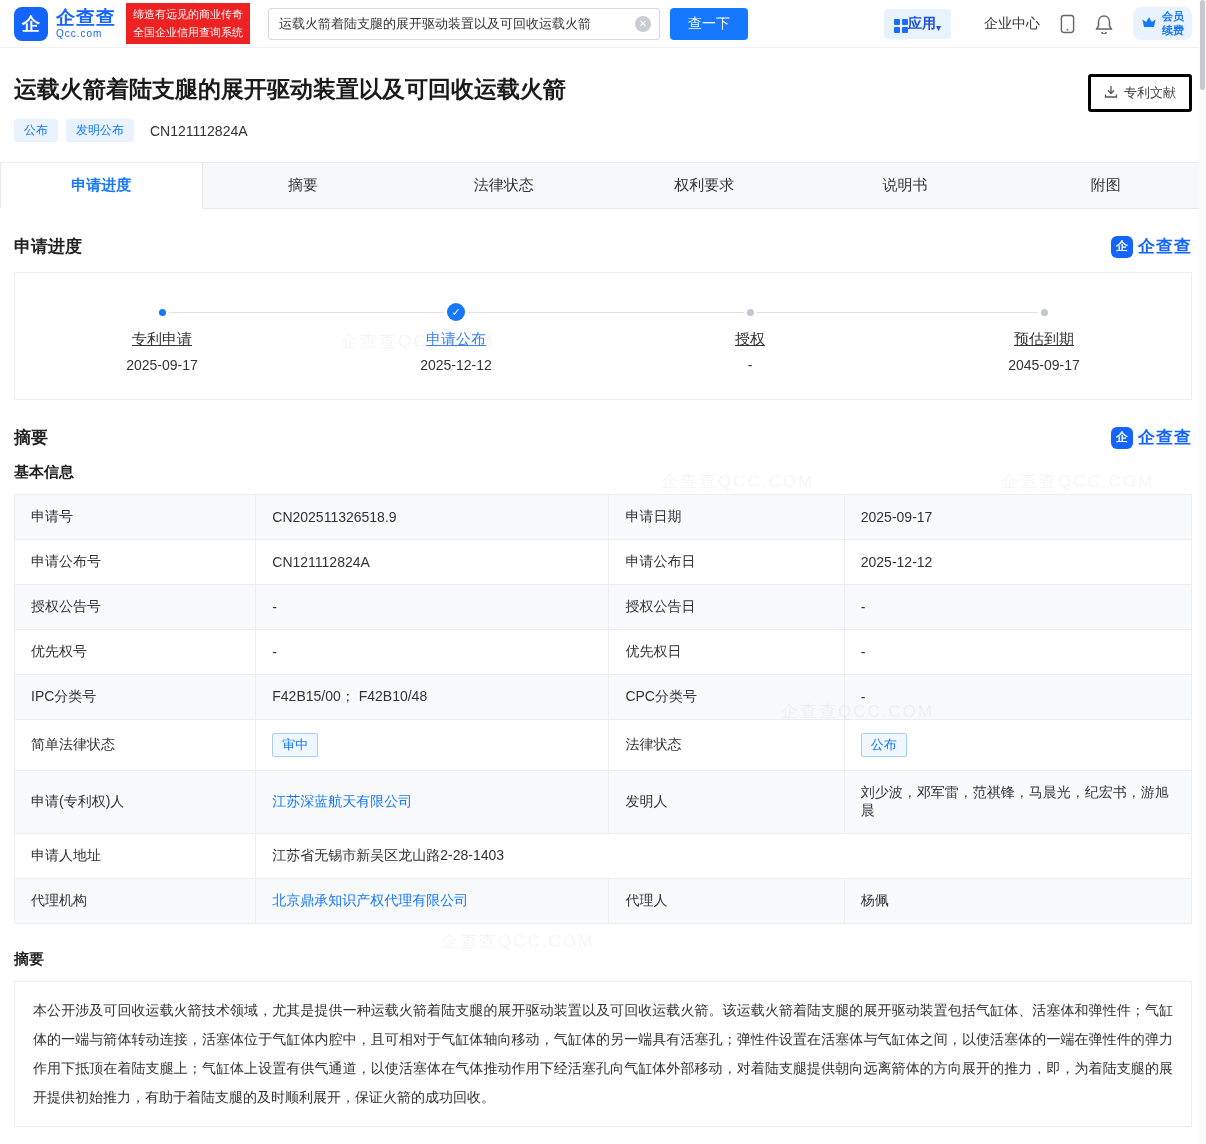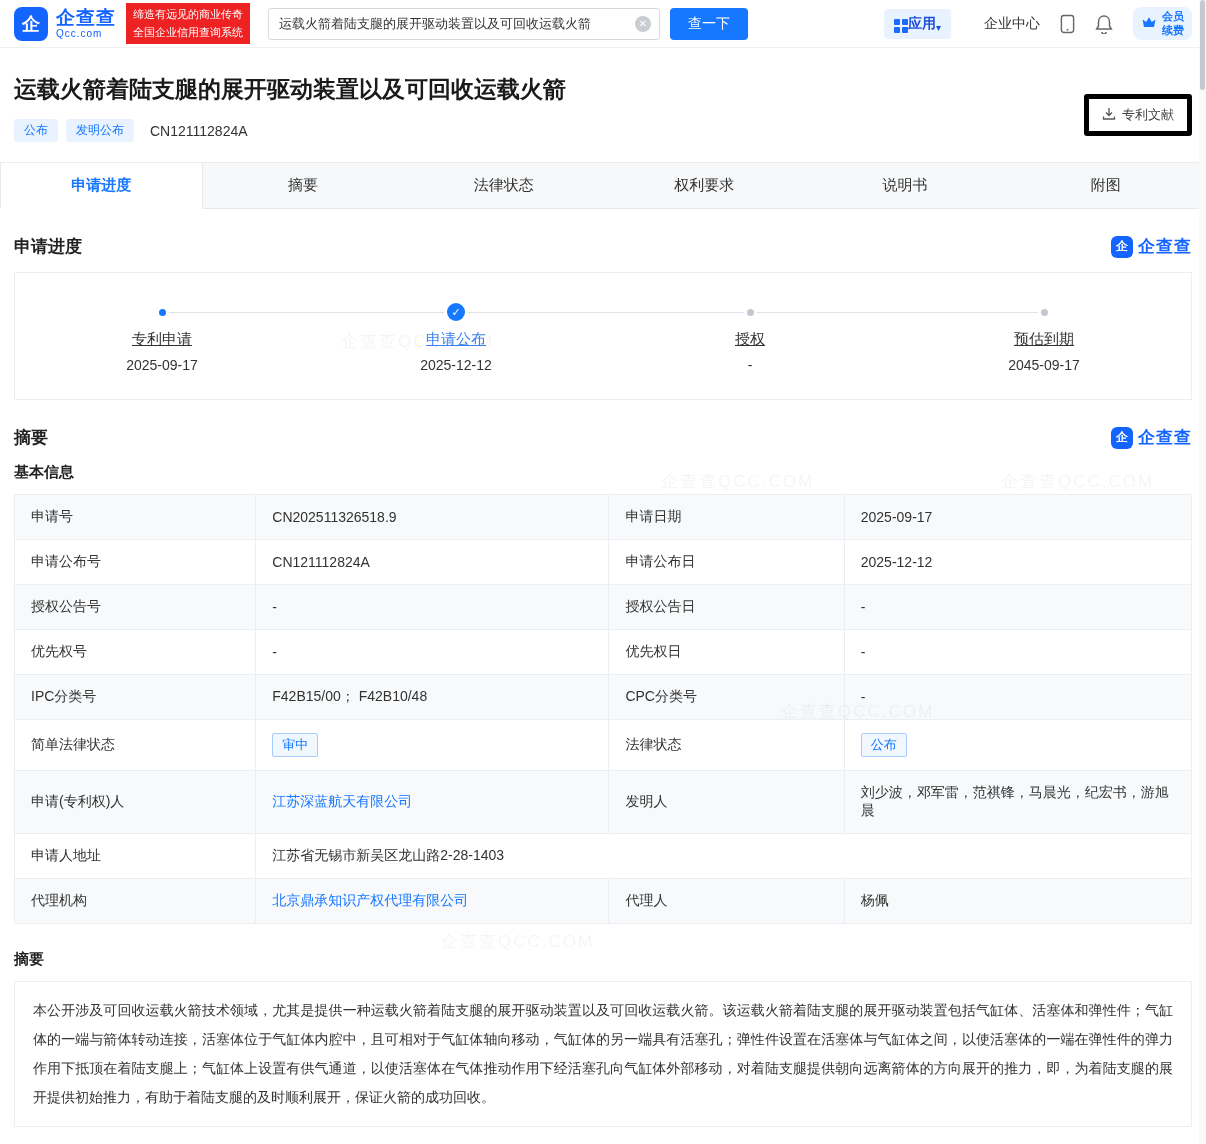--- a/index.html
+++ b/index.html
@@ -32,21 +32,21 @@
   
   .scrollbar { position:absolute; top:0; right:0; width:7px; height:1144px; background:#fafafa; }
   .scrollbar .thumb { position:absolute; top:0; left:1px; width:5px; height:90px; background:#c5c9ce; border-radius:3px; }
 
   
   .title-block { display:flex; justify-content:space-between; align-items:flex-start; padding:26px 14px 20px; }
   .page-title { font-size:23px; font-weight:700; color:#1a1a1a; }
   .tag-row { display:flex; align-items:center; gap:8px; margin-top:14px; }
   .top-tag { background:#e8f3ff; color:#1677ff; font-size:12px; padding:3px 10px; border-radius:3px; }
   .patent-no { font-size:14px; color:#333; margin-left:8px; }
-  .doc-btn { display:flex; align-items:center; gap:6px; border:5px solid #000000; background:#fff; border-radius:3px; padding:7px 13px; font-size:13px; color:#444; cursor:pointer; font-family:inherit; margin-top:20px; }
+  .doc-btn { display:flex; align-items:center; gap:6px; border:3px solid #000000; background:#fff; border-radius:3px; padding:7px 13px; font-size:13px; color:#444; cursor:pointer; font-family:inherit; margin-top:0; }
 
   
   .tabs { display:flex; background:#f7f8fa; border-top:1px solid #ececec; border-bottom:1px solid #e8e8e8; height:47px; }
   .tab { flex:1; display:flex; align-items:center; justify-content:center; font-size:15px; color:#333; cursor:pointer; }
   .tab.active { background:#fff; color:#1677ff; font-weight:700; border-left:1px solid #e8e8e8; border-right:1px solid #e8e8e8; box-shadow:0 1px 0 #fff; }
 
   
   .content { padding:0 14px 20px; }
   .section-head { display:flex; align-items:center; justify-content:space-between; margin-top:26px; margin-bottom:14px; }
   .section-title { font-size:17px; font-weight:700; color:#222; }

